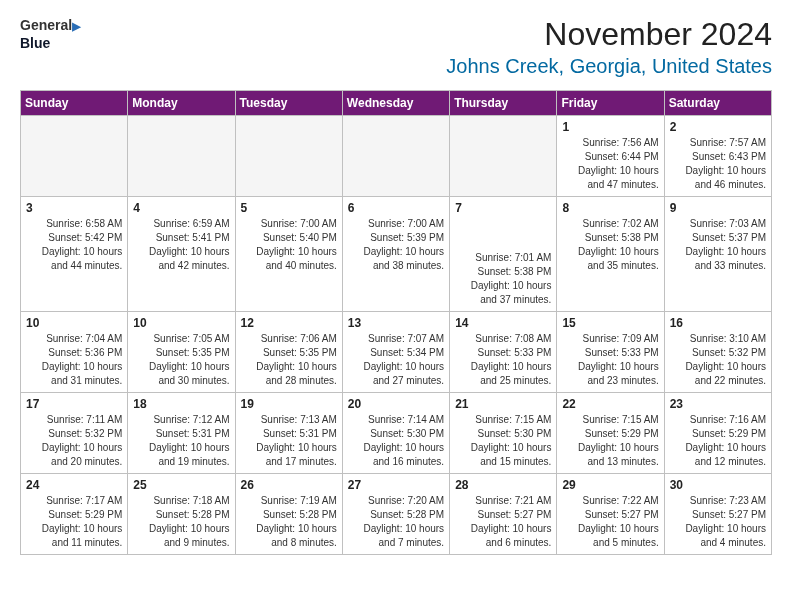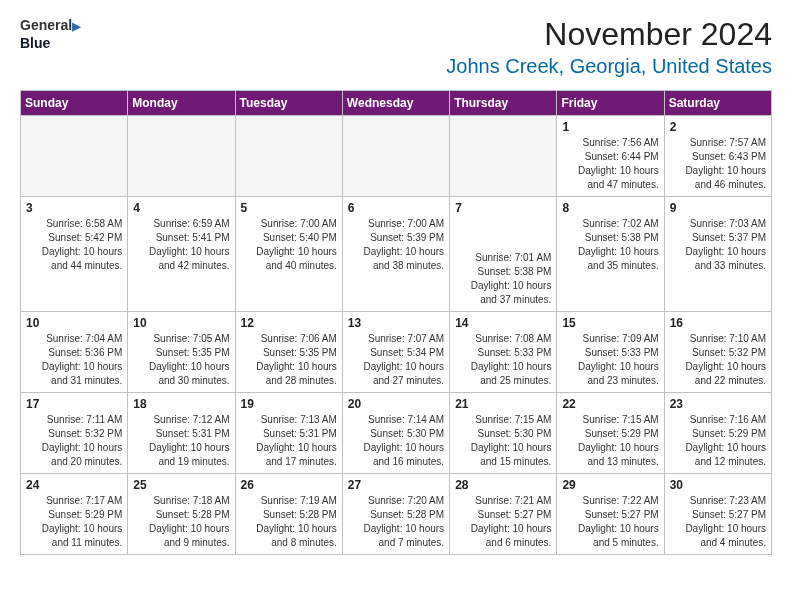--- a/index.html
+++ b/index.html
@@ -214,21 +214,21 @@
           </td>
           <td>
             <div class="day-number">15</div>
             <div class="day-info" style="white-space: pre-line;">Sunrise: 7:09 AM
 Sunset: 5:33 PM
 Daylight: 10 hours
 and 23 minutes.</div>
           </td>
           <td>
             <div class="day-number">16</div>
-            <div class="day-info" style="white-space: pre-line;">Sunrise: 7:10 AM
+            <div class="day-info" style="white-space: pre-line;">Sunrise: 3:10 AM
 Sunset: 5:32 PM
 Daylight: 10 hours
 and 22 minutes.</div>
           </td>
         </tr>
         <tr>
           <td>
             <div class="day-number">17</div>
             <div class="day-info" style="white-space: pre-line;">Sunrise: 7:11 AM
 Sunset: 5:32 PM

